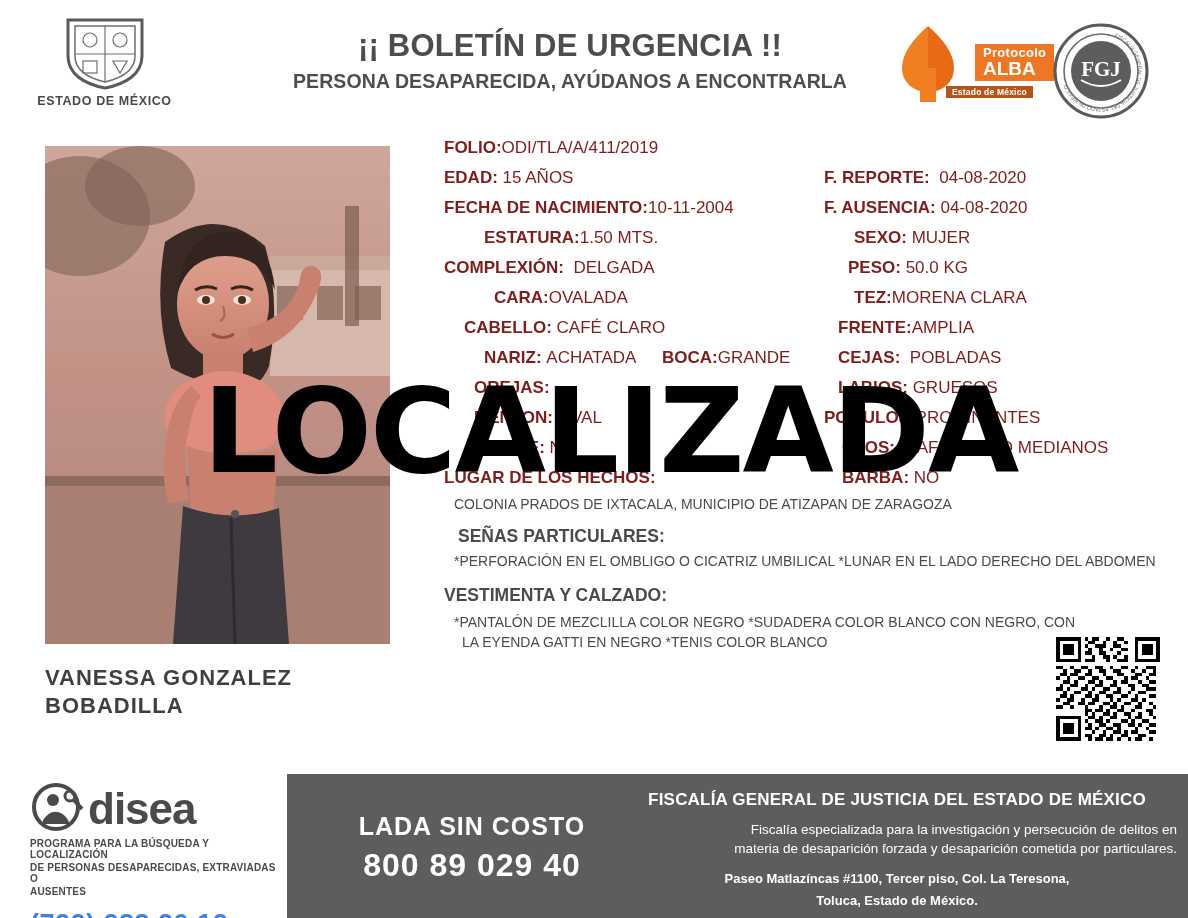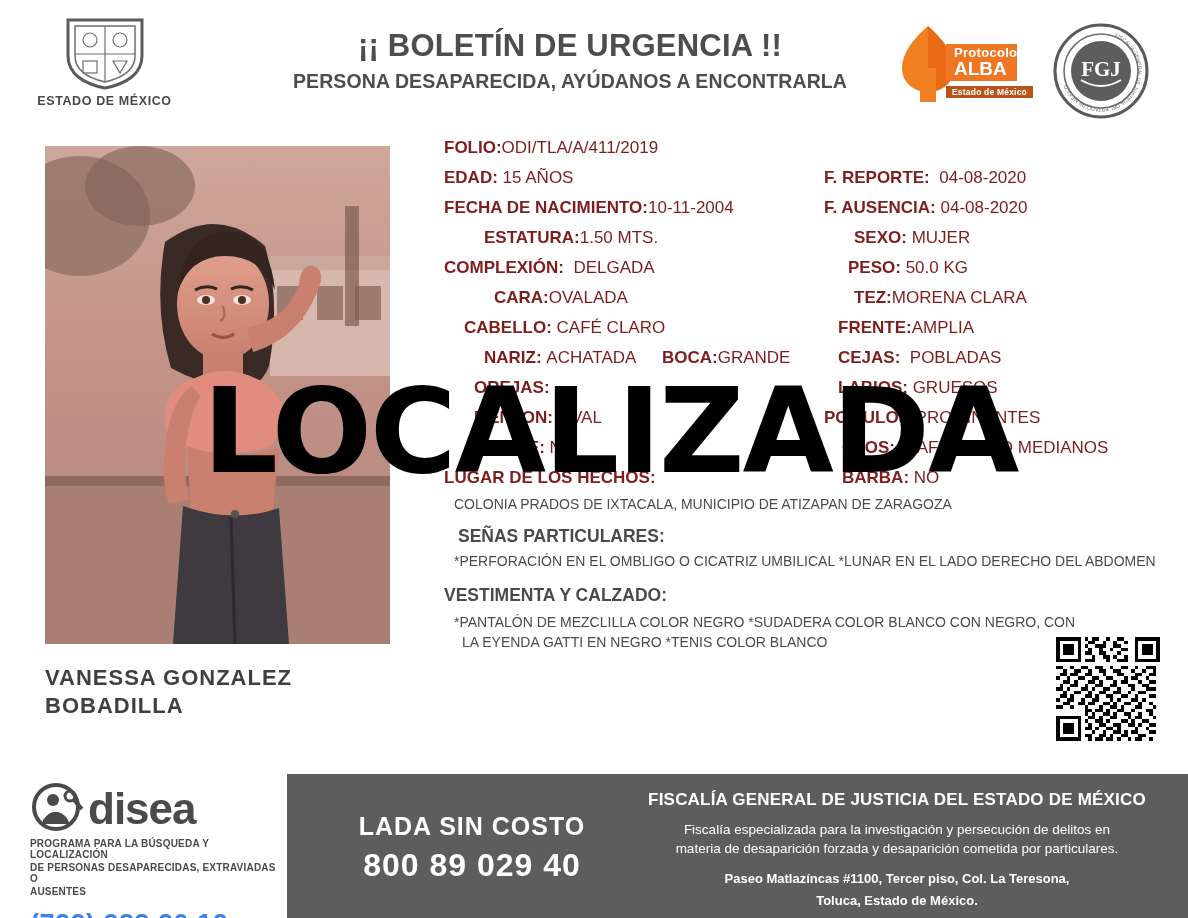--- a/index.html
+++ b/index.html
@@ -20,21 +20,21 @@
   .seal-shield svg{display:block;}
   .edomex-label{font-size:12.5px;font-weight:bold;letter-spacing:.6px;color:#4a4a4a;margin-top:4px;}
 
   .title-block{position:absolute;left:250px;top:28px;width:640px;text-align:center;}
   .title-main{font-size:31px;font-weight:bold;color:#4d4d4d;letter-spacing:.2px;white-space:nowrap;}
   .title-sub{font-size:19.5px;font-weight:bold;color:#4d4d4d;margin-top:6px;letter-spacing:.1px;white-space:nowrap;}
 
   .alba-logo{position:absolute;left:898px;top:24px;width:140px;height:80px;}
   .alba-ribbon{position:absolute;left:0;top:0;width:60px;height:80px;}
   .alba-text{position:absolute;left:48px;top:20px;color:#fff;}
-  .alba-box{background:#ef7622;padding:2px 0 3px 8px;display:inline-block;}
+  .alba-box{background:#ef7622;padding:2px 8px 3px 8px;display:inline-block;margin-left:29px;}
   .alba-t1{font-size:13px;font-weight:bold;line-height:13px;letter-spacing:.3px;}
   .alba-t2{font-size:19px;font-weight:bold;line-height:19px;}
   .alba-t3{font-size:8.5px;font-weight:bold;color:#fff;background:#b8541a;padding:1px 6px;display:inline-block;margin-top:2px;letter-spacing:.2px;}
 
   .fgj-logo{position:absolute;left:1046px;top:22px;width:110px;height:98px;}
 
   
   .photo-wrap{position:absolute;left:45px;top:146px;width:345px;height:498px;overflow:hidden;background:#b98a7d;}
   .photo-canvas{width:100%;height:100%;position:relative;}
   .photo-name{position:absolute;left:45px;top:664px;width:345px;text-align:left;
@@ -68,21 +68,21 @@
   .disea-word{font-size:44px;font-weight:bold;color:#4a4a4a;letter-spacing:-1px;line-height:46px;}
   .disea-sub{font-size:10px;font-weight:bold;color:#4a4a4a;line-height:11px;letter-spacing:.2px;margin-top:2px;}
   .disea-phone{font-size:27px;font-weight:bold;color:#3b82f6;margin-top:12px;letter-spacing:.5px;}
 
   .gray-panel{position:absolute;left:287px;top:6px;width:901px;height:144px;background:#5d5d5d;color:#fff;}
   .lada{position:absolute;left:35px;top:38px;width:300px;text-align:center;}
   .lada-t{font-size:25px;font-weight:bold;letter-spacing:1px;}
   .lada-n{font-size:32px;font-weight:bold;letter-spacing:1px;margin-top:6px;}
   .fisc{position:absolute;left:330px;top:16px;width:560px;text-align:center;}
   .fisc-t{font-size:17px;font-weight:bold;letter-spacing:.2px;}
-  .fisc-d{font-size:13.5px;line-height:19px;margin-top:10px;}
+  .fisc-d{font-size:13.5px;line-height:19px;margin-top:10px;text-align:right;}
   .fisc-a{font-size:13px;font-weight:bold;line-height:18px;margin-top:12px;}
 </style>
 </head>
 <body>
 
 <div class="page">
 
   <div class="header">
 
     <div class="edomex-seal">

